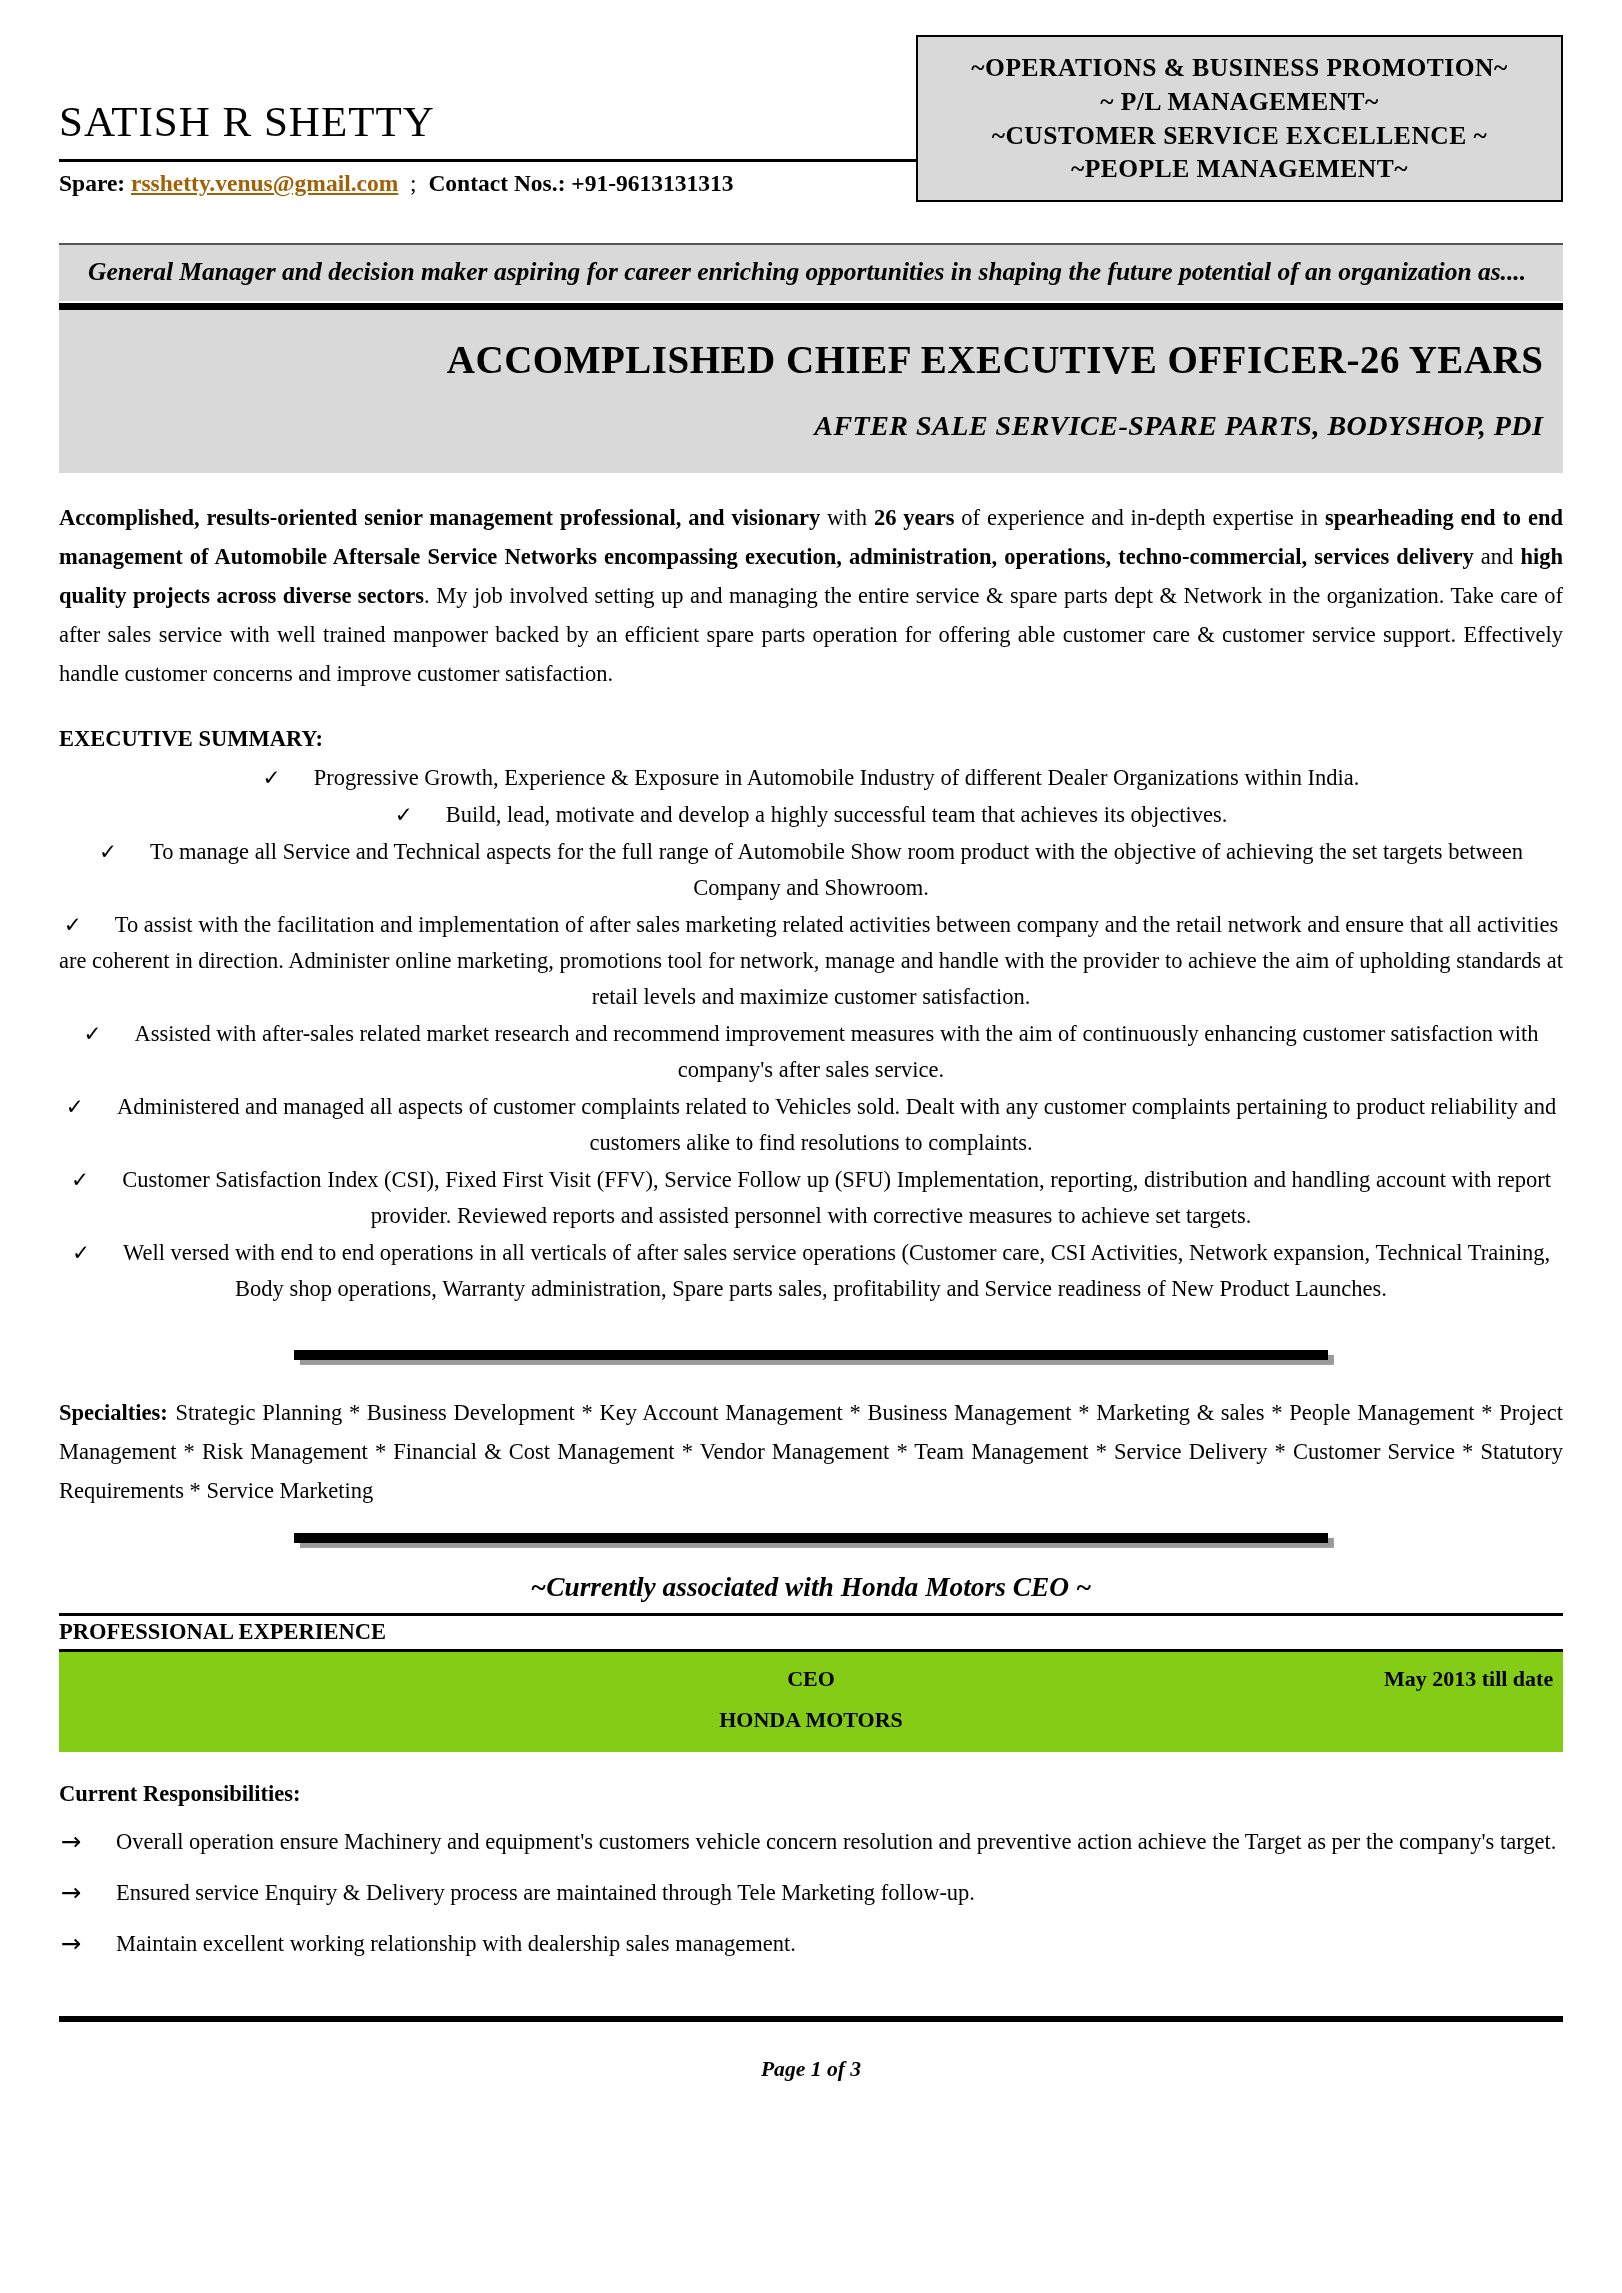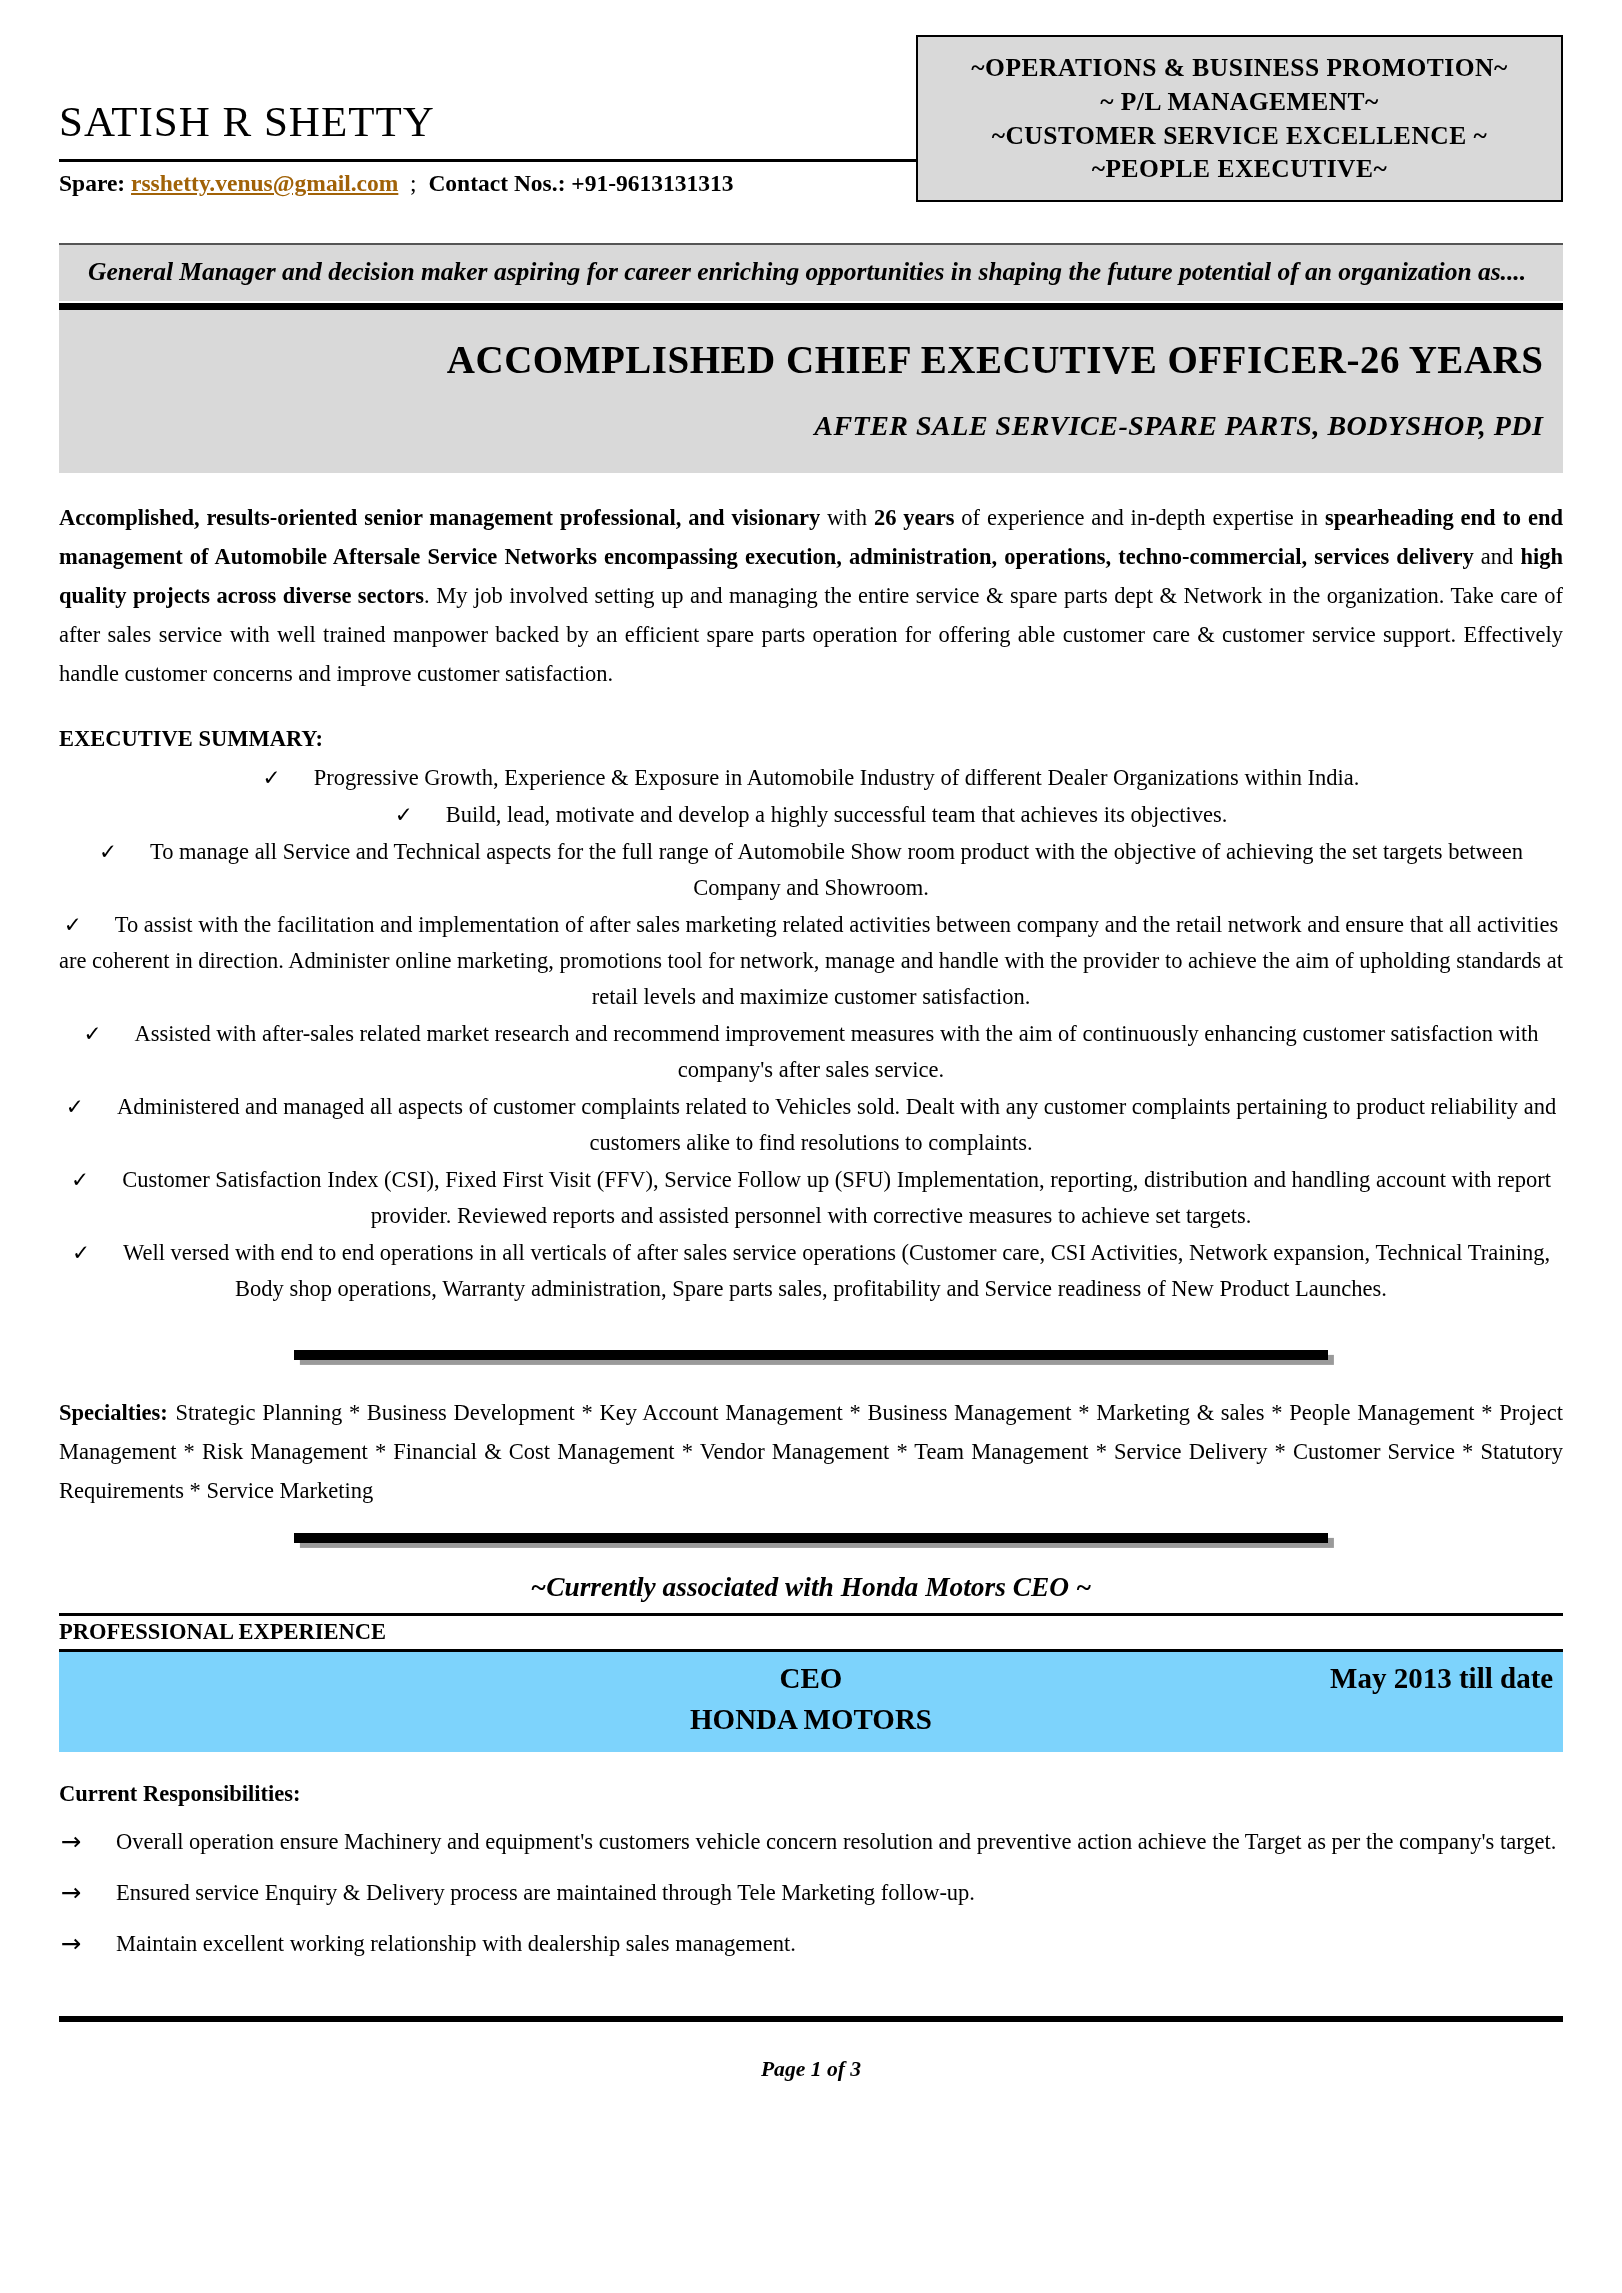--- a/index.html
+++ b/index.html
@@ -75,22 +75,22 @@
 
   .current-association {
     margin-top: 29px; text-align: center;
     font-size: 27.4px; font-weight: bold; font-style: italic;
   }
 
   
   .pro-exp-rule { margin-top: 9.8px; border-top: 3.9px solid #000; }
   .pro-exp-heading { font-size: 22.5px; font-weight: bold; padding: 2.9px 0 4.9px; }
   .experience-box {
-    background: #7dd3fc; border-top: 3.9px solid #000;
-    padding: 11.8px 7.8px 17.6px; font-weight: bold; font-size: 29px;
+    background: #84cc16; border-top: 3.9px solid #000;
+    padding: 11.8px 7.8px 17.6px; font-weight: bold; font-size: 22px;
   }
   .role-row { position: relative; text-align: center; line-height: 29px; }
   .period { position: absolute; right: 2px; top: 0; }
   .company { text-align: center; line-height: 29px; margin-top: 11.8px; }
 
   .resp-heading { margin-top: 29px; font-size: 22.5px; font-weight: bold; }
   .resp-list { margin-top: 15.7px; }
   .resp-item { display: flex; align-items: flex-start; margin-bottom: 11.8px; }
   .arrow {
     flex: 0 0 57px; font-size: 24.5px; line-height: 39px;
@@ -124,21 +124,21 @@
         </div>
       </div>
       <div class="highlights-box">
 
           <div class="highlight-line">~OPERATIONS &amp; BUSINESS PROMOTION~</div>
 
           <div class="highlight-line">~ P/L MANAGEMENT~</div>
 
           <div class="highlight-line">~CUSTOMER SERVICE EXCELLENCE ~</div>
 
-          <div class="highlight-line">~PEOPLE EXECUTIVE~</div>
+          <div class="highlight-line">~PEOPLE MANAGEMENT~</div>
         </div>
     </div>
 
     <div class="tagline-banner">General Manager and decision maker aspiring for career enriching opportunities in shaping the future potential of an organization as....</div>
     <div class="thick-divider"></div>
 
     <div class="title-banner">
       <div class="headline">ACCOMPLISHED CHIEF EXECUTIVE OFFICER-26 YEARS</div>
       <div class="subheadline">AFTER SALE SERVICE-SPARE PARTS, BODYSHOP, PDI</div>
     </div>

